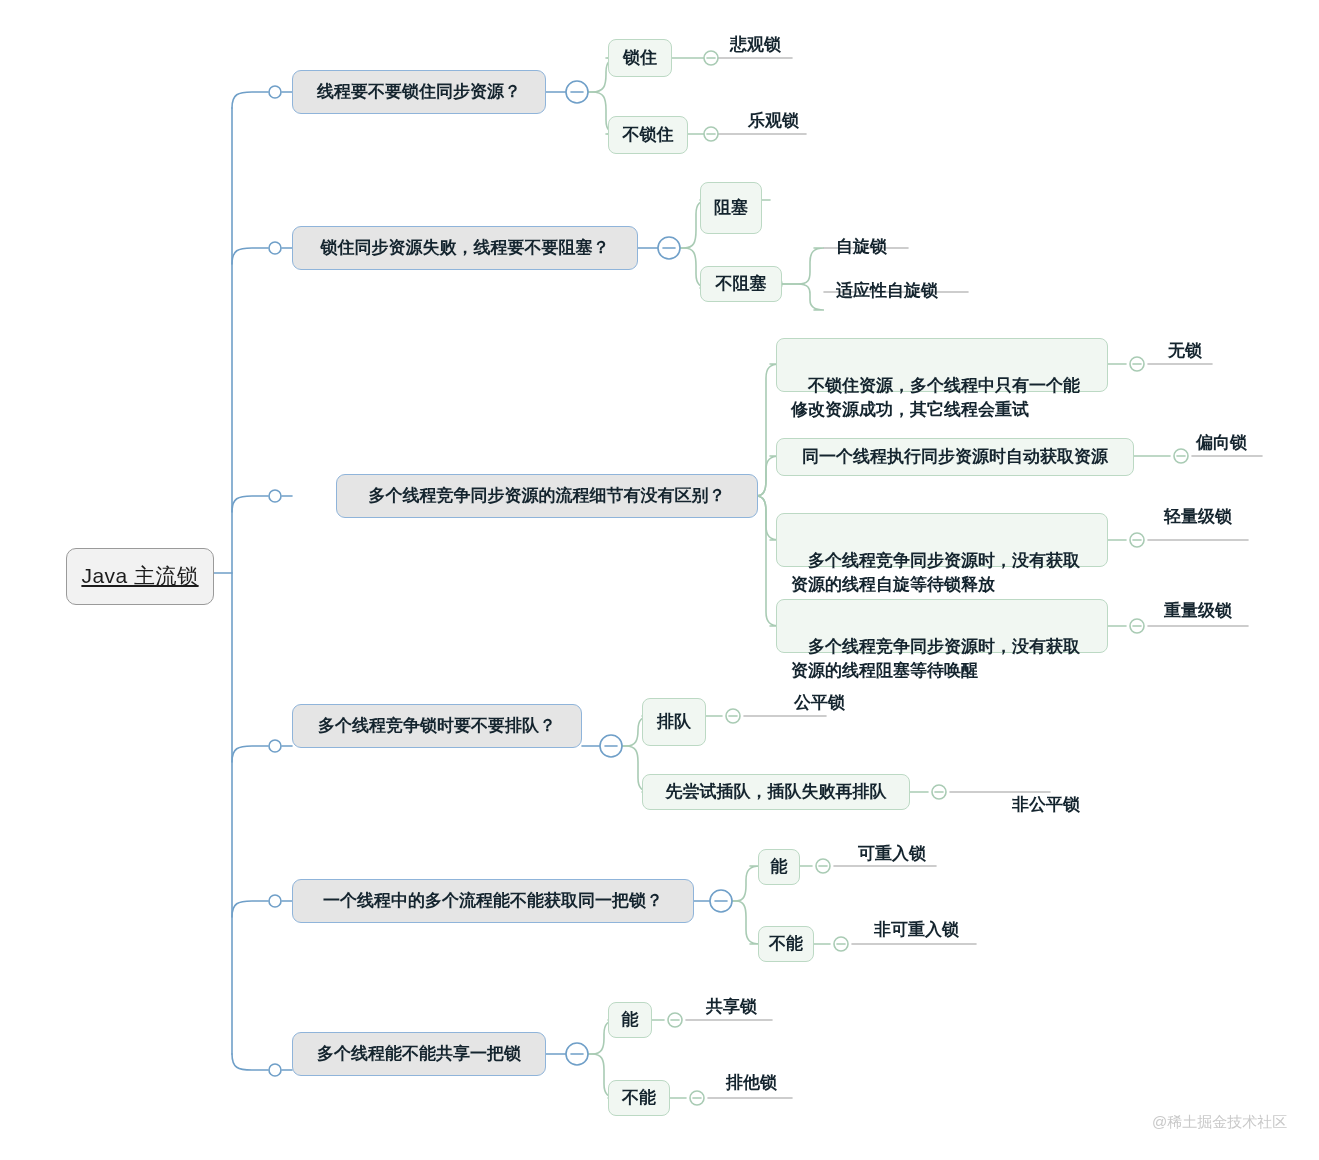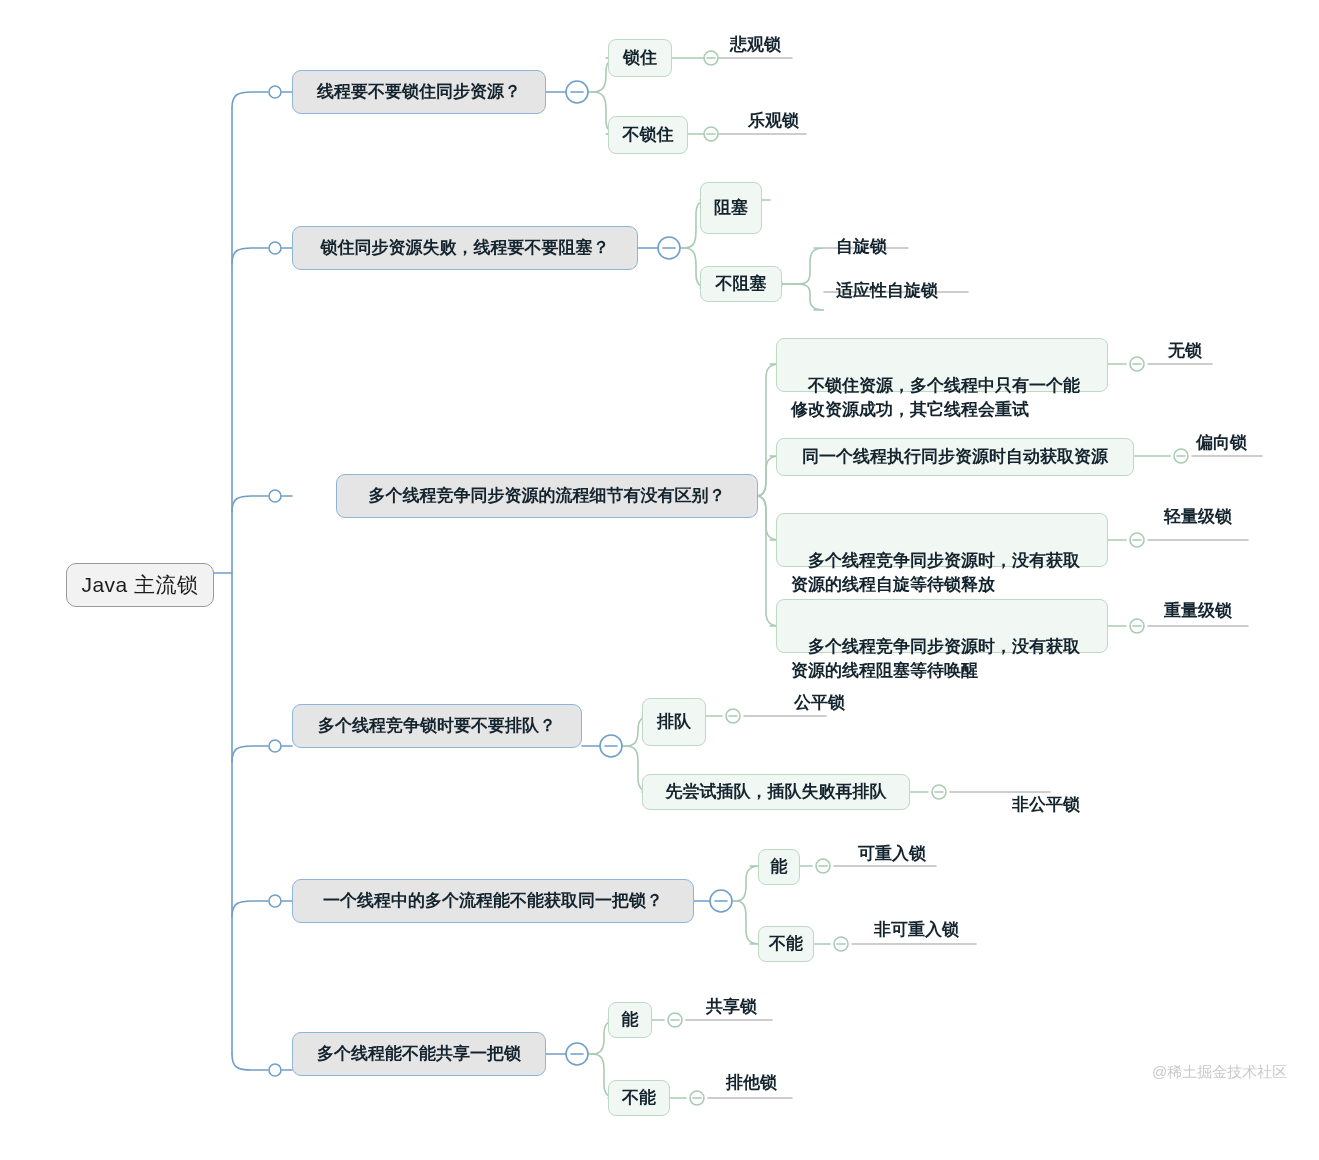--- a/index.html
+++ b/index.html
@@ -272,21 +272,21 @@
         <path d="M729,716 L737,716"></path>
         <path d="M935,792 L943,792"></path>
         <path d="M819,866 L827,866"></path>
         <path d="M837,944 L845,944"></path>
         <path d="M671,1020 L679,1020"></path>
         <path d="M693,1098 L701,1098"></path>
       </g>
     </g>
   </svg>
 
-  <div class="node root-node" style="left:66px; top:563px; width:148px; height:44px;">
+  <div class="node root-node" style="left:66px; top:548px; width:148px; height:57px;text-decoration:underline;">
     <span>Java 主流锁</span>
   </div>
 
   <div class="node lvl1-node" style="left:292px; top:70px; width:254px; height:44px;">
     <span>线程要不要锁住同步资源？</span>
   </div>
   <div class="node lvl2-node" style="left:608px; top:39px; width:64px; height:38px;">
     <span>锁住</span>
   </div>
   <div class="node lvl2-node" style="left:608px; top:116px; width:80px; height:38px;">
@@ -359,15 +359,15 @@
   </div>
   <div class="node lvl2-node" style="left:608px; top:1002px; width:44px; height:36px;">
     <span>能</span>
   </div>
   <div class="node lvl2-node" style="left:608px; top:1080px; width:62px; height:36px;">
     <span>不能</span>
   </div>
   <div class="leaf-node" style="left:706px; top:998px;">共享锁</div>
   <div class="leaf-node" style="left:726px; top:1074px;">排他锁</div>
 
-  <div class="watermark" style="left:1152px; top:1063px;text-align:center;">@稀土掘金技术社区</div>
+  <div class="watermark" style="left:1152px; top:1113px;text-align:center;">@稀土掘金技术社区</div>
 
 </div>
 
 </body></html>

